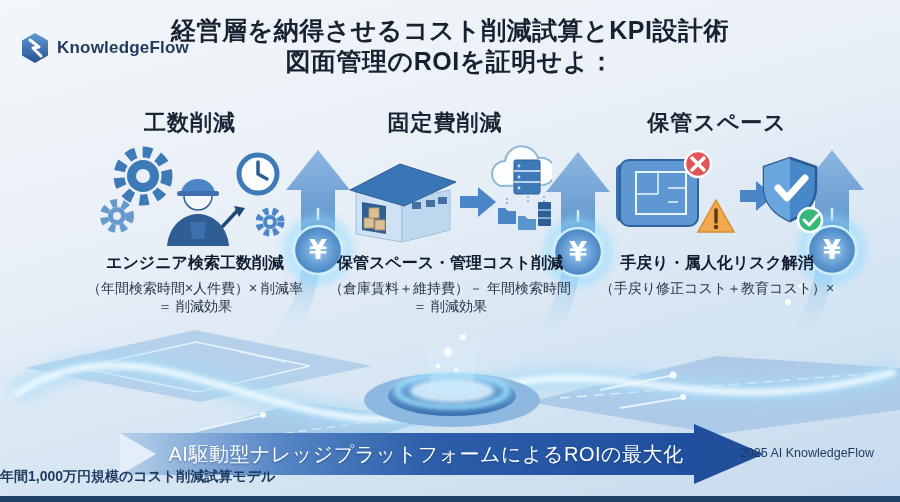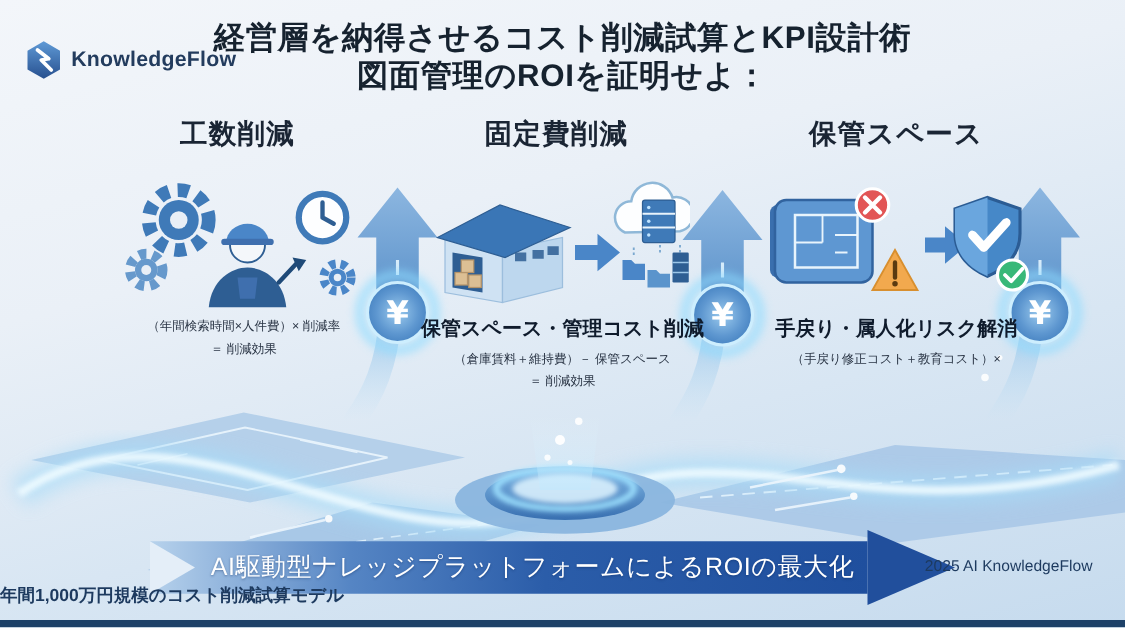--- a/index.html
+++ b/index.html
@@ -8,25 +8,25 @@
     font-family:"Liberation Sans","DejaVu Sans",sans-serif;
     background:linear-gradient(165deg,#f3f6fa 0%,#eaf0f7 35%,#d8e6f3 65%,#c6dbee 100%);
   }
   .abs{position:absolute;}
   
   .logo{left:20px;top:20px;display:flex;align-items:center;gap:7px;margin-top:12px;}
   .logo-text{font-size:17px;font-weight:bold;color:#233c5e;letter-spacing:.2px;}
   
   .title{left:0;right:0;top:15px;text-align:center;color:#16222f;font-weight:bold;font-size:25px;line-height:31px;letter-spacing:.5px;}
   
-  .col-header{top:92px;width:200px;text-align:center;font-size:22px;font-weight:bold;color:#1a2534;letter-spacing:1px;}
+  .col-header{top:108px;width:200px;text-align:center;font-size:22px;font-weight:bold;color:#1a2534;letter-spacing:1px;}
   
   .col-text{top:253px;width:260px;text-align:center;color:#20293a;}
   .result{font-size:16px;font-weight:bold;color:#0f1b2c;margin-bottom:5px;}
-  .formula{font-size:10px;line-height:18px;color:#2a3545;font-weight:500;}
+  .formula{font-size:14px;line-height:18px;color:#2a3545;font-weight:500;}
   
   .banner-wrap{left:118px;top:421px;width:648px;height:66px;}
   .banner-text{position:absolute;left:42px;top:13px;width:532px;height:40px;line-height:40px;
     text-align:center;color:#ffffff;font-size:20px;font-weight:normal;letter-spacing:.5px;
     text-shadow:0 1px 2px rgba(10,40,90,.45);}
   
   .subnote{left:0;right:0;top:468px;text-align:left;font-size:14px;font-weight:bold;color:#1d3a5f;}
   .credit{right:26px;top:446px;font-size:12.5px;color:#1d3a5f;}
   .bottom-strip{left:0;right:0;bottom:0;height:6px;background:#1d4168;}
   svg{display:block;}
@@ -207,26 +207,27 @@
     <circle cx="106" cy="87" r="2.2" fill="#5a3a10"></circle>
     <polygon points="130,50 146,50 146,41 164,56 146,71 146,62 130,62" fill="#4a86c8"></polygon>
     <path d="M180,18 L206,27 V47 C206,64 194,75 180,81 C166,75 154,64 154,47 V27 Z" fill="#4688c8" stroke="#2b5c94" stroke-width="2.5"></path>
     <path d="M180,18 L154,27 V47 C154,64 166,75 180,81 Z" fill="#6aa6de"></path>
     <path d="M168,48 l9,10 l18,-20" stroke="#ffffff" stroke-width="7" fill="none" stroke-linecap="round" stroke-linejoin="round"></path>
     <circle cx="200" cy="80" r="12" fill="#38b878" stroke="#ffffff" stroke-width="2.5"></circle>
     <path d="M194,80 l5,5 l9,-10" stroke="#ffffff" stroke-width="3" fill="none" stroke-linecap="round" stroke-linejoin="round"></path>
   </svg>
 
   <div class="abs col-text" style="left:65px;">
+    <div class="result">エンジニア検索工数削減</div>
     <div class="formula">（年間検索時間×人件費）× 削減率</div>
     <div class="formula">＝ 削減効果</div>
   </div>
   <div class="abs col-text" style="left:320px;">
     <div class="result">保管スペース・管理コスト削減</div>
-    <div class="formula">（倉庫賃料＋維持費）－ 保管スペース</div>
+    <div class="formula">（倉庫賃料＋維持費）－ 年間検索時間</div>
     <div class="formula">＝ 削減効果</div>
   </div>
   <div class="abs col-text" style="left:587px;">
     <div class="result">手戻り・属人化リスク解消</div>
     <div class="formula">（手戻り修正コスト＋教育コスト）×</div>
   </div>
 
   <div class="abs banner-wrap">
     <svg width="648" height="66" viewBox="0 0 648 66">
       <defs>

